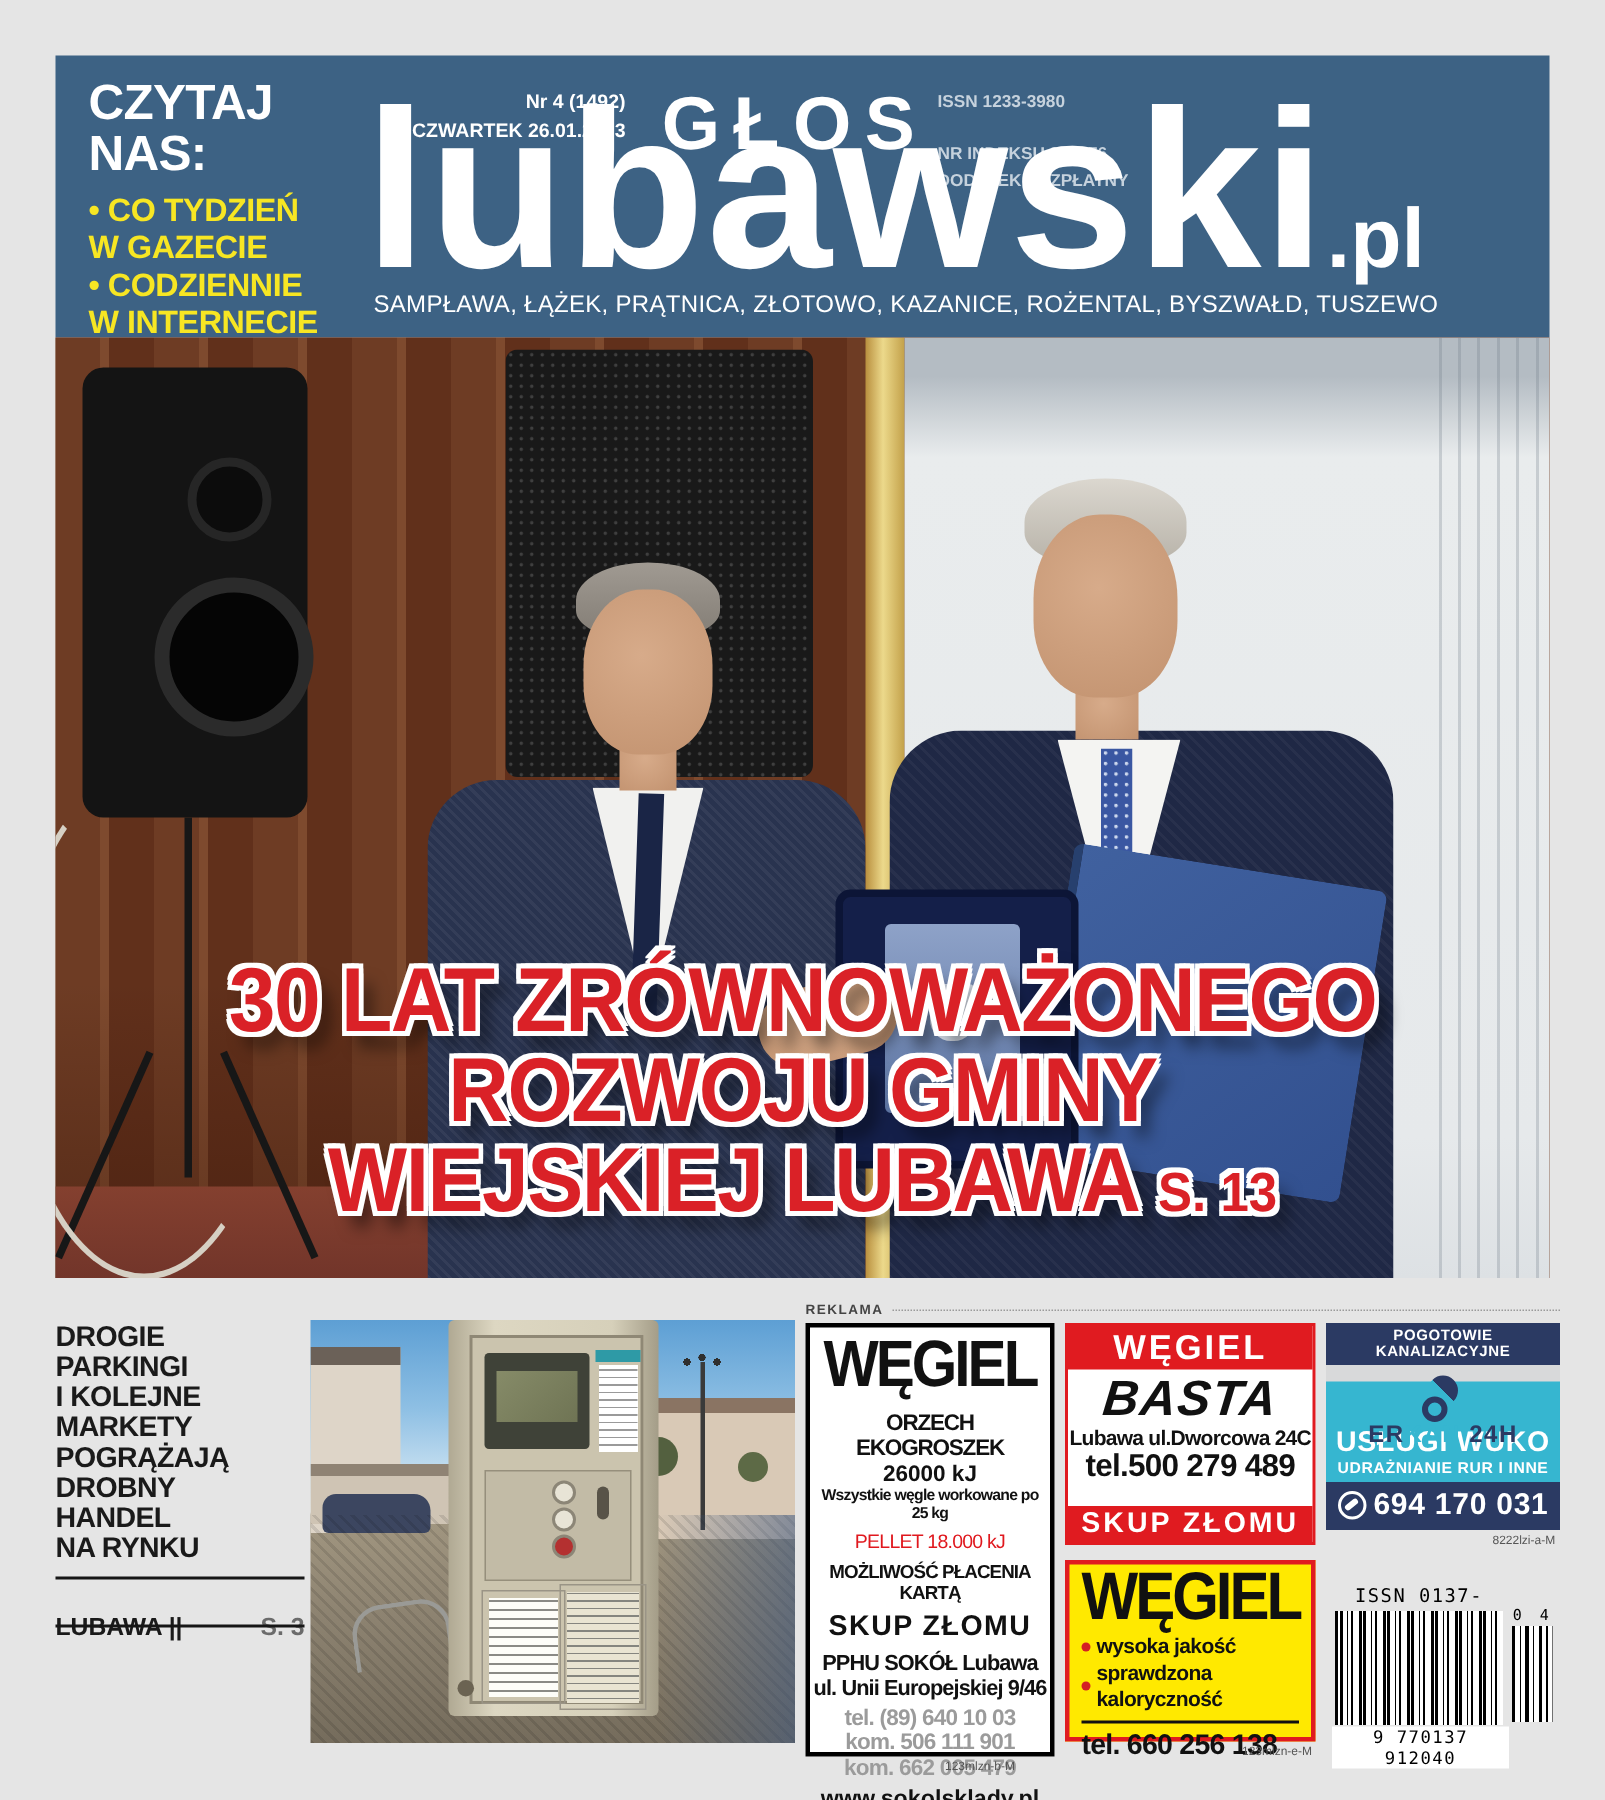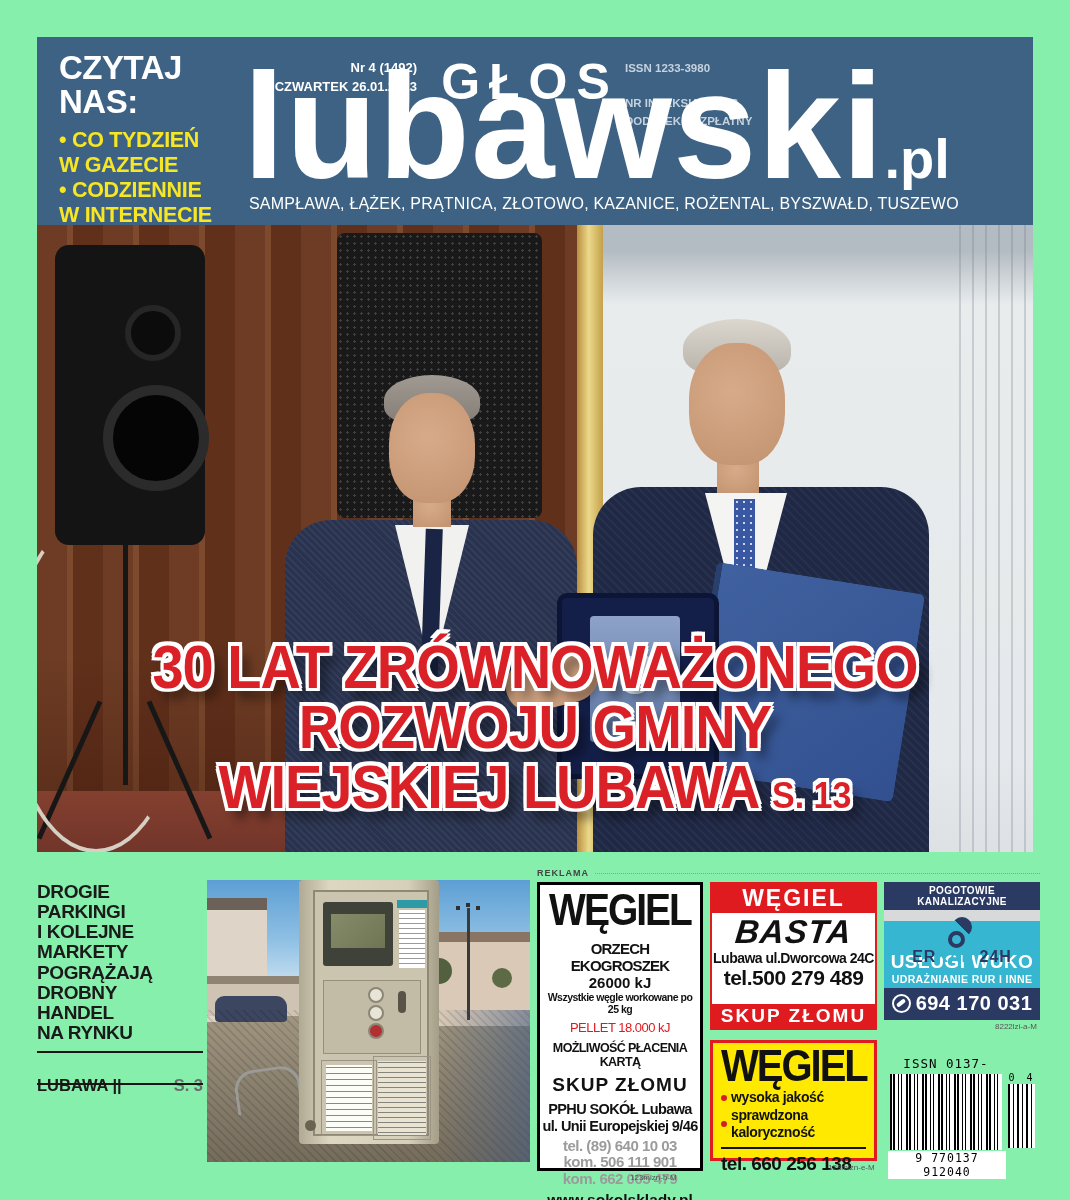--- a/index.html
+++ b/index.html
@@ -1,16 +1,16 @@
 <!DOCTYPE html>
 <html><head>
 <meta charset="utf-8">
 <style>
   html,body{margin:0;padding:0;background:#fff;}
-  #page{position:relative;width:1070px;height:1200px;background:#86efac;overflow:hidden;
+  #page{position:relative;width:1070px;height:1200px;background:#e5e5e5;overflow:hidden;
         font-family:"Liberation Sans","DejaVu Sans",sans-serif;-webkit-font-smoothing:antialiased;}
   .abs{position:absolute;}
 
   
   #masthead{left:37px;top:37px;width:996px;height:188px;background:#3d6284;}
   .promo{left:22px;top:14px;width:180px;}
   .promo-title{color:#fff;font-weight:800;font-size:33px;line-height:1.04;letter-spacing:-.5px;}
   .promo-lines{margin-top:8px;color:#f7e623;font-weight:800;font-size:21.5px;line-height:1.17;letter-spacing:-.3px;}
   .issue-block{left:218px;top:22px;width:162px;text-align:right;color:#fff;font-weight:700;font-size:13px;line-height:1.45;}
   .glos{left:378px;top:16px;width:230px;text-align:center;color:#fff;font-weight:800;font-size:50px;letter-spacing:9px;}

